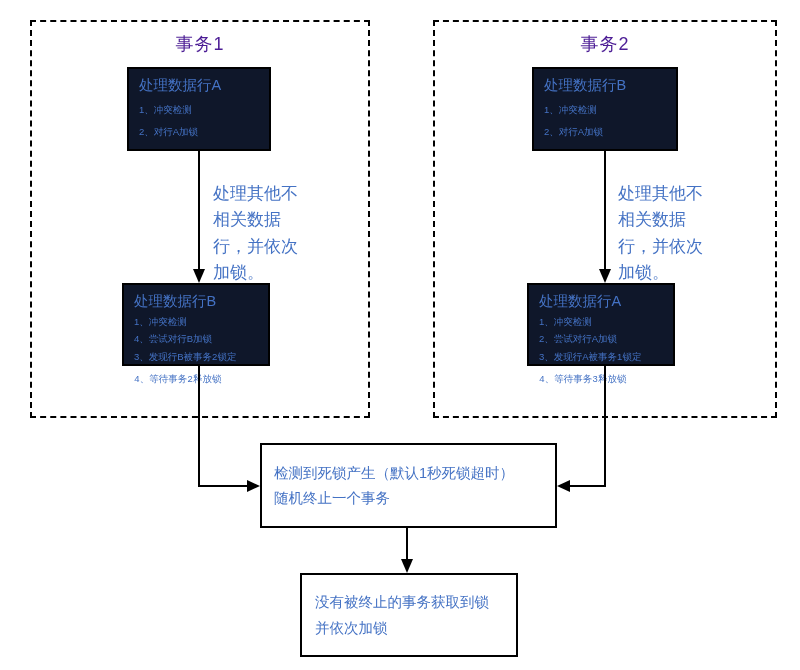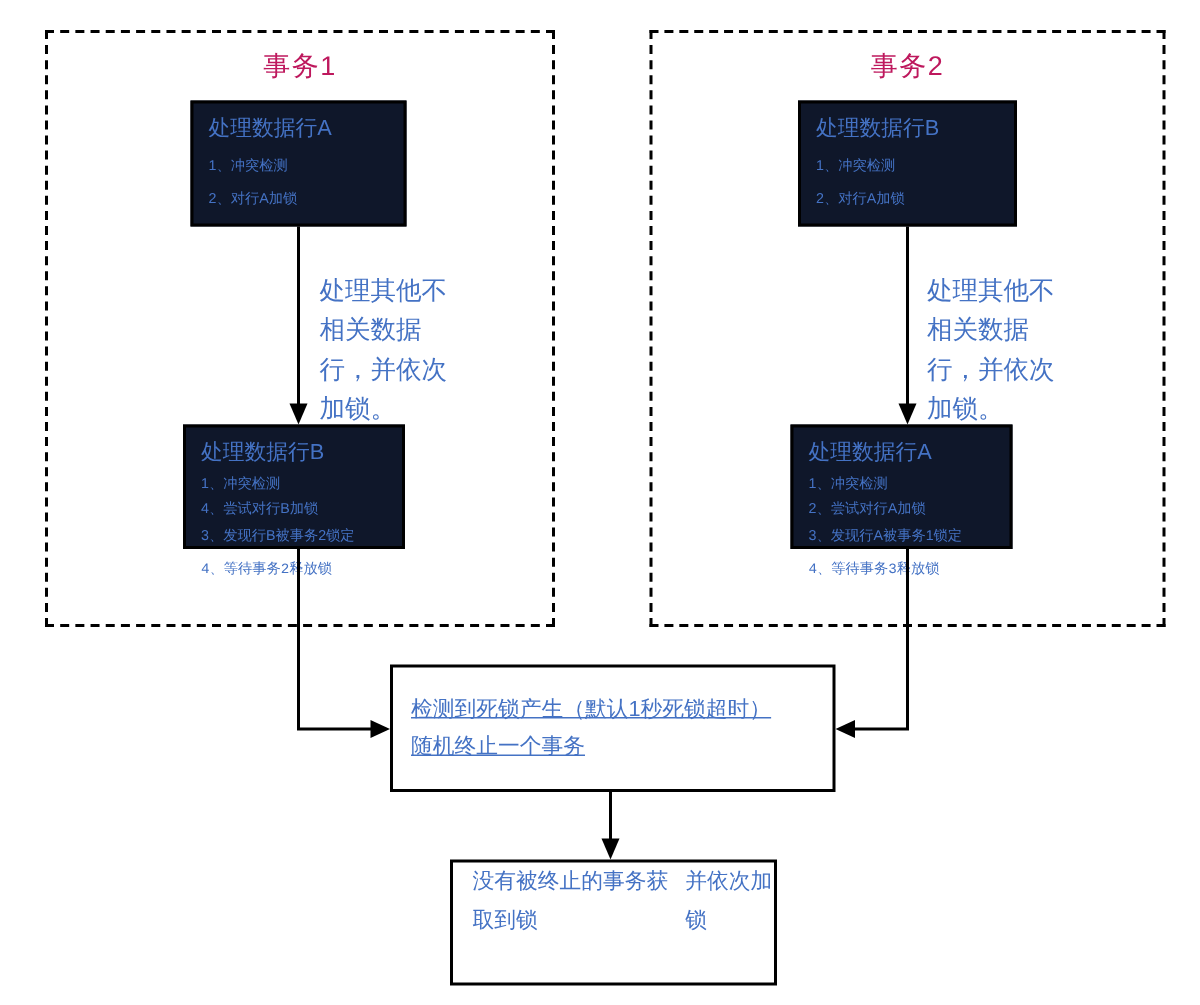--- a/index.html
+++ b/index.html
@@ -16,21 +16,21 @@
     position: absolute;
     border: 2px dashed #000000;
     background: transparent;
   }
   .lane-1 { left: 30px;  top: 20px; width: 336px; height: 394px; }
   .lane-2 { left: 433px; top: 20px; width: 340px; height: 394px; }
 
   .lane-title {
     position: absolute; top: 10px; left: 0; right: 0;
     text-align: center;
-    color: #be185d;
+    color: #4c1d95;
     font-size: 18px;
     letter-spacing: 1px;
   }
 
   .node {
     position: absolute;
     border: 2px solid #000000;
     background: #0f172a;
     box-sizing: border-box;
     padding: 7px 6px 4px 10px;
@@ -60,29 +60,28 @@
     position: absolute;
     left: 260px; top: 443px; width: 297px; height: 85px;
     border: 2px solid #000000;
     background: #ffffff;
     box-sizing: border-box;
     display: flex; flex-direction: column; justify-content: center;
     padding-left: 12px;
     color: #4472C4;
     font-size: 14.5px;
     line-height: 1.72;
-    text-decoration: underline;
   }
   .box-result {
     position: absolute;
     left: 300px; top: 573px; width: 218px; height: 84px;
     border: 2px solid #000000;
     background: #ffffff;
     box-sizing: border-box;
-    display: flex; justify-content: center;
+    display: flex; flex-direction: column; justify-content: center;
     padding-left: 13px;
     color: #4472C4;
     font-size: 14.5px;
     line-height: 1.8;
   }
 
   svg.wires { position: absolute; left: 0; top: 0; pointer-events: none; }
   svg.wires line, svg.wires polyline { stroke: #000000; stroke-width: 2; fill: none; }
   svg.wires polygon { fill: #000000; stroke: none; }
 </style>

